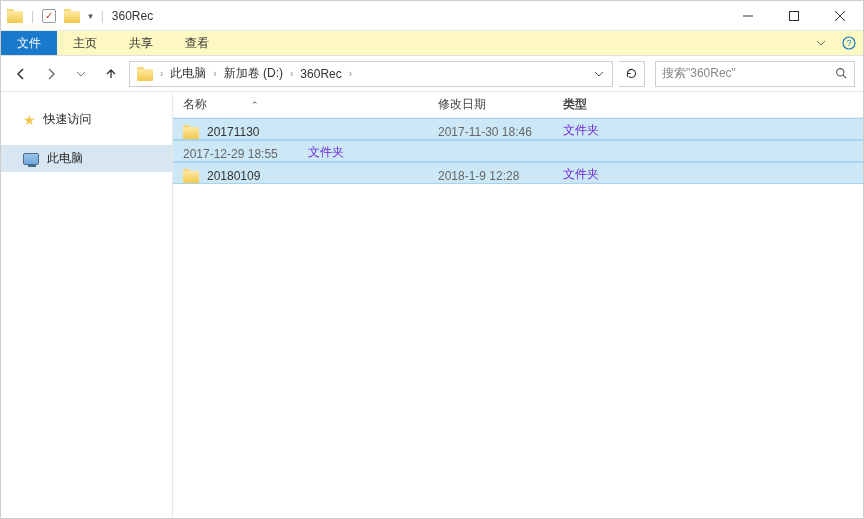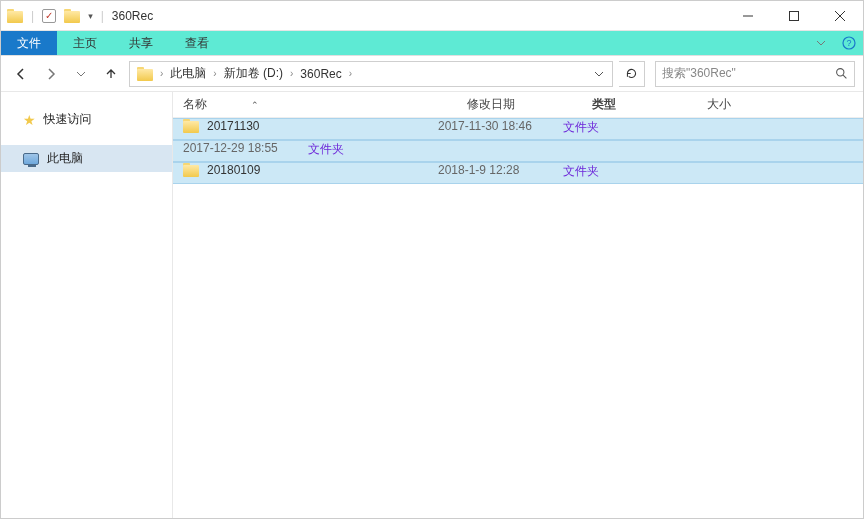--- a/index.html
+++ b/index.html
@@ -12,21 +12,21 @@
 .titlebar .spacer { flex: 1; }
 .winbtn { width: 46px; height: 30px; display: flex; align-items: center; justify-content: center; color: #333; }
 .folder-icon-sm { width: 16px; height: 14px; position: relative; }
 .folder-icon-sm::before { content: ""; position: absolute; top: 0; left: 0; width: 7px; height: 3px; background: #f7d774; border-radius: 1px 1px 0 0; }
 .folder-icon-sm::after { content: ""; position: absolute; top: 2px; left: 0; width: 16px; height: 12px; background: linear-gradient(#ffe9a6, #f2c94c); border-radius: 1px; }
 .qat-sep { color: #ccc; }
 .check-icon { width: 14px; height: 14px; border: 1px solid #999; display: flex; align-items: center; justify-content: center; font-size: 10px; color: #c0392b; border-radius: 2px; }
 .dropdown-small { font-size: 9px; color: #555; }
 
 
-.ribbon { height: 25px; display: flex; align-items: stretch; border-bottom: 1px solid #e0e0e0; background: #5eead4; }
+.ribbon { height: 25px; display: flex; align-items: stretch; border-bottom: 1px solid #e0e0e0; background: #fef9c3; }
 .ribbon .tab { padding: 0 16px; display: flex; align-items: center; font-size: 12px; color: #333; }
 .ribbon .tab.file { background: #1979ca; color: #fff; }
 .ribbon .spacer { flex: 1; }
 .ribbon .expand { width: 28px; display: flex; align-items: center; justify-content: center; color: #777; }
 .ribbon .help { width: 28px; display: flex; align-items: center; justify-content: center; color: #1979ca; }
 
 
 .navbar { height: 36px; display: flex; align-items: center; gap: 6px; padding: 4px 8px; background: #fff; border-bottom: 1px solid #e8e8e8; }
 .navbtn { width: 24px; height: 24px; display: flex; align-items: center; justify-content: center; color: #777; border-radius: 3px; }
 .navbtn.enabled { color: #333; }
@@ -46,27 +46,27 @@
 .side-item.selected { background: #d8e6f2; }
 .side-gap { height: 12px; }
 .star-icon { color: #f2c94c; font-size: 14px; }
 .monitor-icon { width: 16px; height: 12px; border: 1px solid #4a6a8a; border-radius: 2px; background: linear-gradient(#9fc5e8,#6fa8dc); position: relative; }
 .monitor-icon::after { content: ""; position: absolute; bottom: -3px; left: 4px; width: 8px; height: 2px; background: #4a6a8a; }
 .net-icon { width: 14px; height: 14px; border-radius: 50%; background: radial-gradient(circle at 30% 30%, #6fb1e4, #1d5a96); }
 
 .content { flex: 1; display: flex; flex-direction: column; }
 .columns { display: flex; align-items: center; height: 26px; border-bottom: 1px solid #eee; padding-left: 10px; color: #444; font-size: 12px; }
 .col-name { width: 255px; display: flex; align-items: center; gap: 4px; }
-.col-date { width: 125px; margin-left: 29px; }
+.col-date { width: 125px; }
 .col-type { width: 115px; font-weight: bold; }
 .col-size { flex: 1; }
 .sort-ind { font-size: 9px; color: #555; margin-left: 40px; }
 
 .rows { }
-.row { display: flex; align-items: flex-start; height: 22px; padding-left: 10px; font-size: 12px; }
+.row { display: flex; align-items: flex-end; height: 22px; padding-left: 10px; font-size: 12px; }
 .row.selected { background: #cce8f6; border-top: 1px solid #a9d3ec; border-bottom: 1px solid #a9d3ec; }
 .row .c-name { width: 255px; display: flex; align-items: center; gap: 8px; }
 .row .c-date { width: 125px; color: #666; }
 .row .c-type { width: 115px; color: #6d28d9; }
 .row .c-size { flex: 1; }
 
 svg { display: block; }
 </style>
 </head>
 <body>
@@ -191,21 +191,20 @@
   </div>
 
   <div class="content">
     <div class="columns">
       <div class="col-name">
         <span>名称</span>
         <span class="sort-ind">⌃</span>
       </div>
       <div class="col-date">修改日期</div>
       <div class="col-type">类型</div>
-      <div class="col-size">大小</div>
     </div>
     <div class="rows" id="rows">
         <div class="row selected">
           <div class="c-name">
             <span class="folder-icon-sm"></span>
             <span>20171130</span>
           </div>
           <div class="c-date">2017-11-30 18:46</div>
           <div class="c-type">文件夹</div>
           <div class="c-size"></div>

